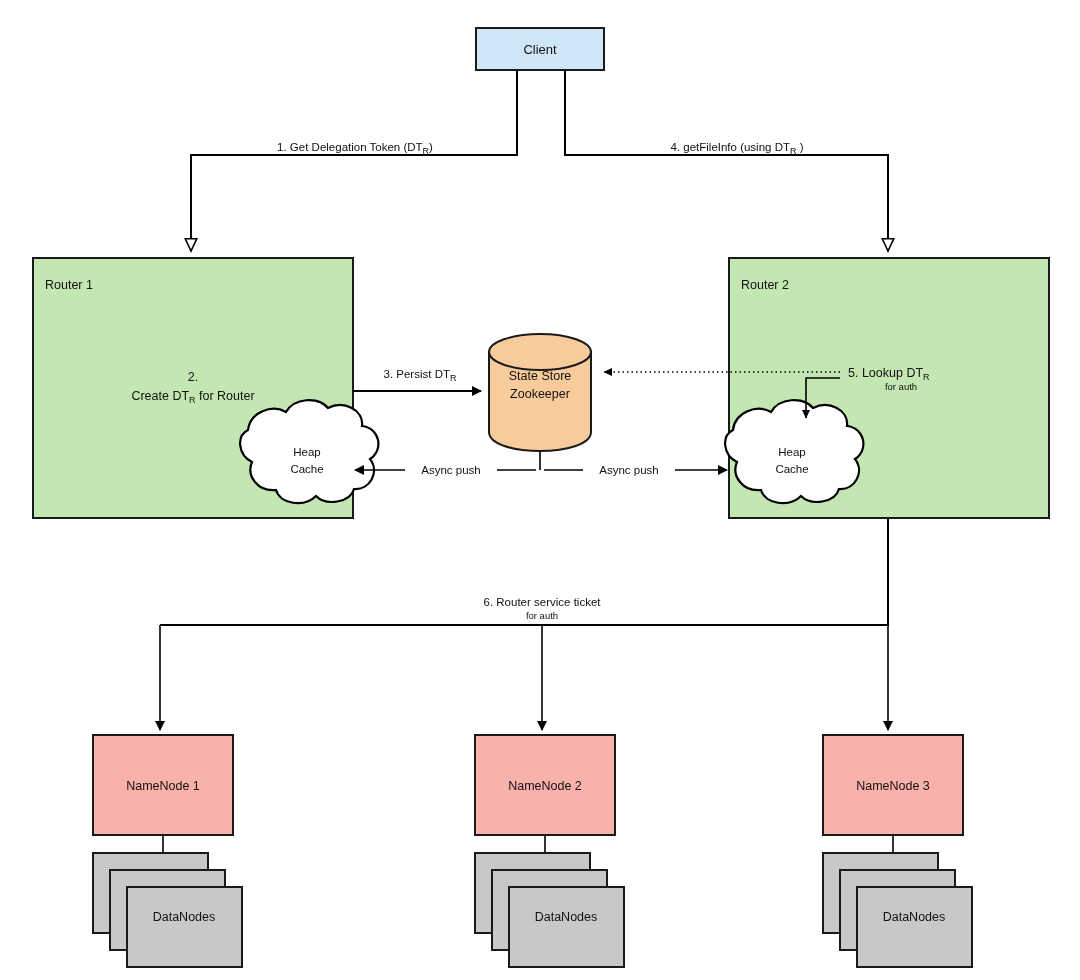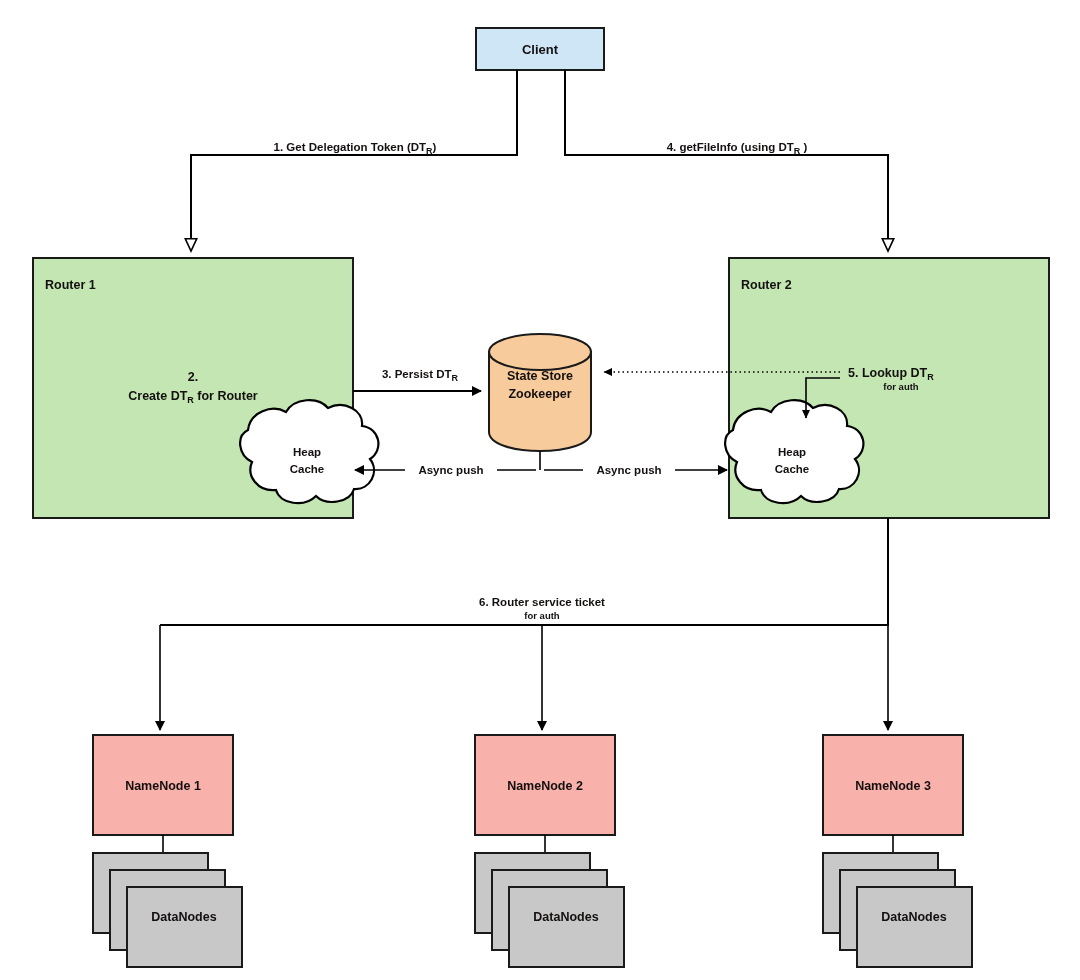--- a/index.html
+++ b/index.html
@@ -11,21 +11,20 @@
   body {
     width: 1080px;
     height: 980px;
     font-family: "Liberation Sans", sans-serif;
     overflow: hidden;
   }
   #diagram-root {
     position: relative;
     width: 1080px;
     height: 980px;
-    font-weight: bold;
   }
   svg#diagram {
     display: block;
     width: 1080px;
     height: 980px;
   }
   .node-shape {
     stroke: #1a1a1a;
     stroke-width: 2;
   }

